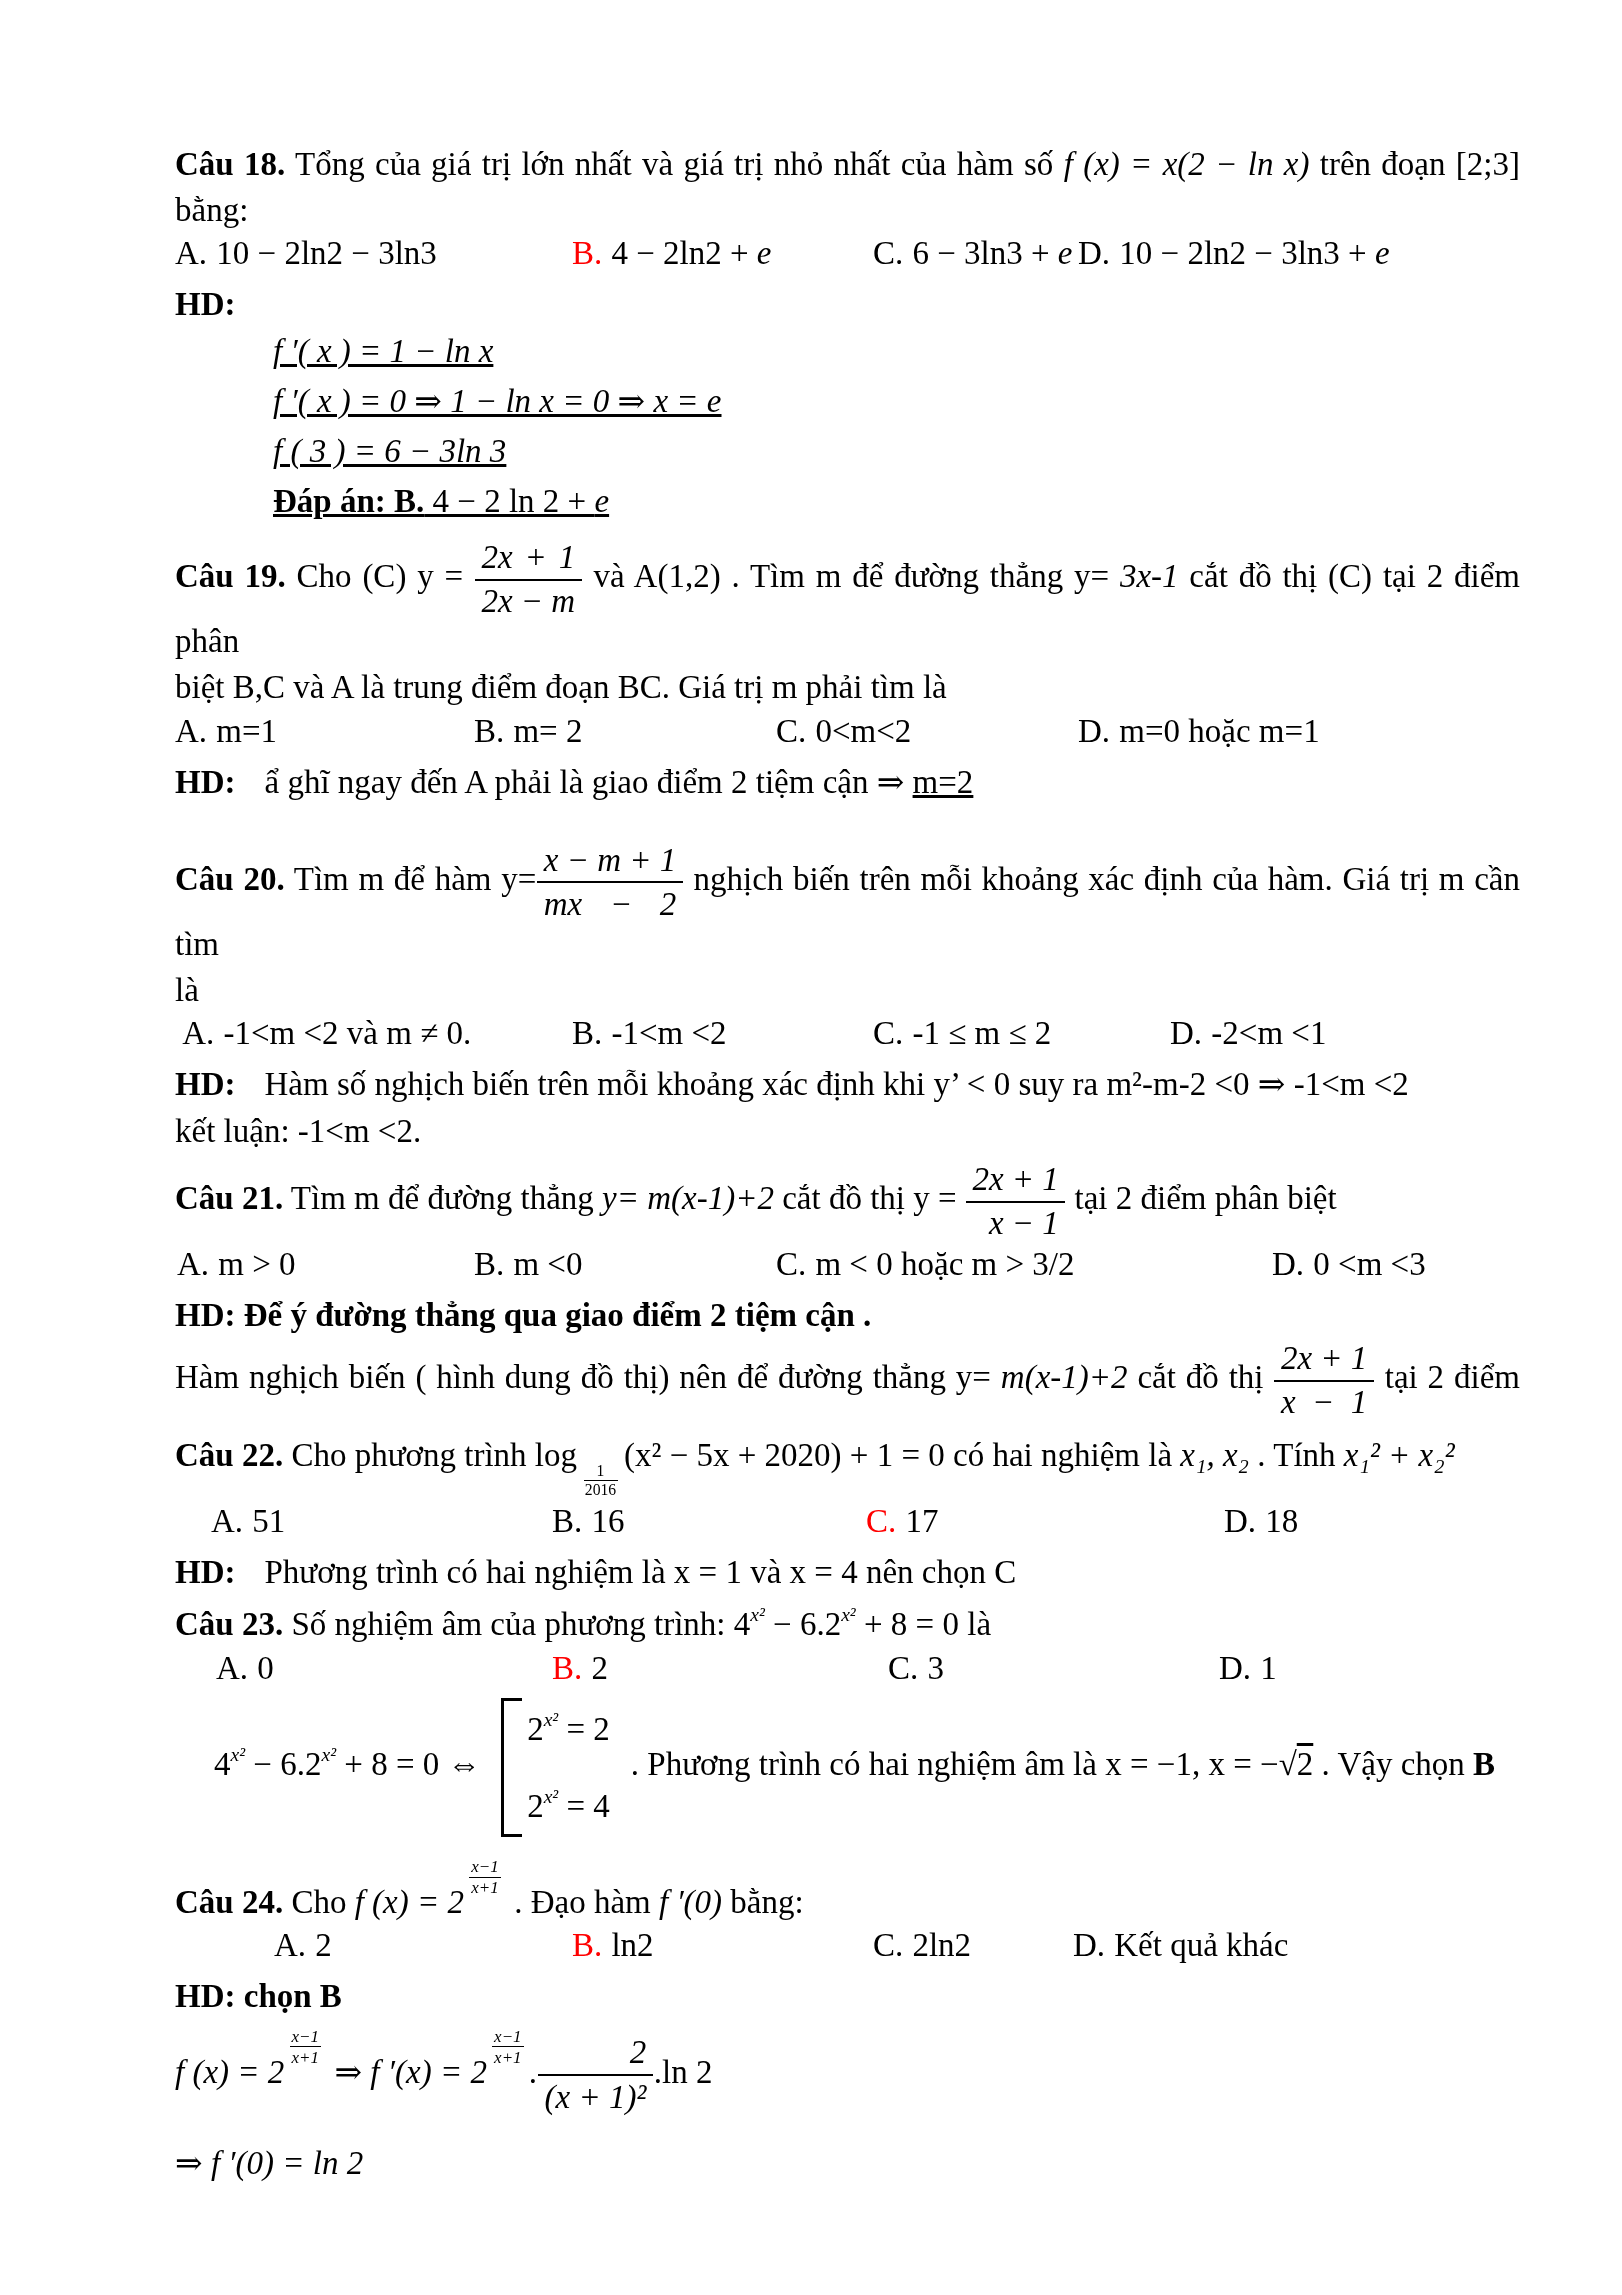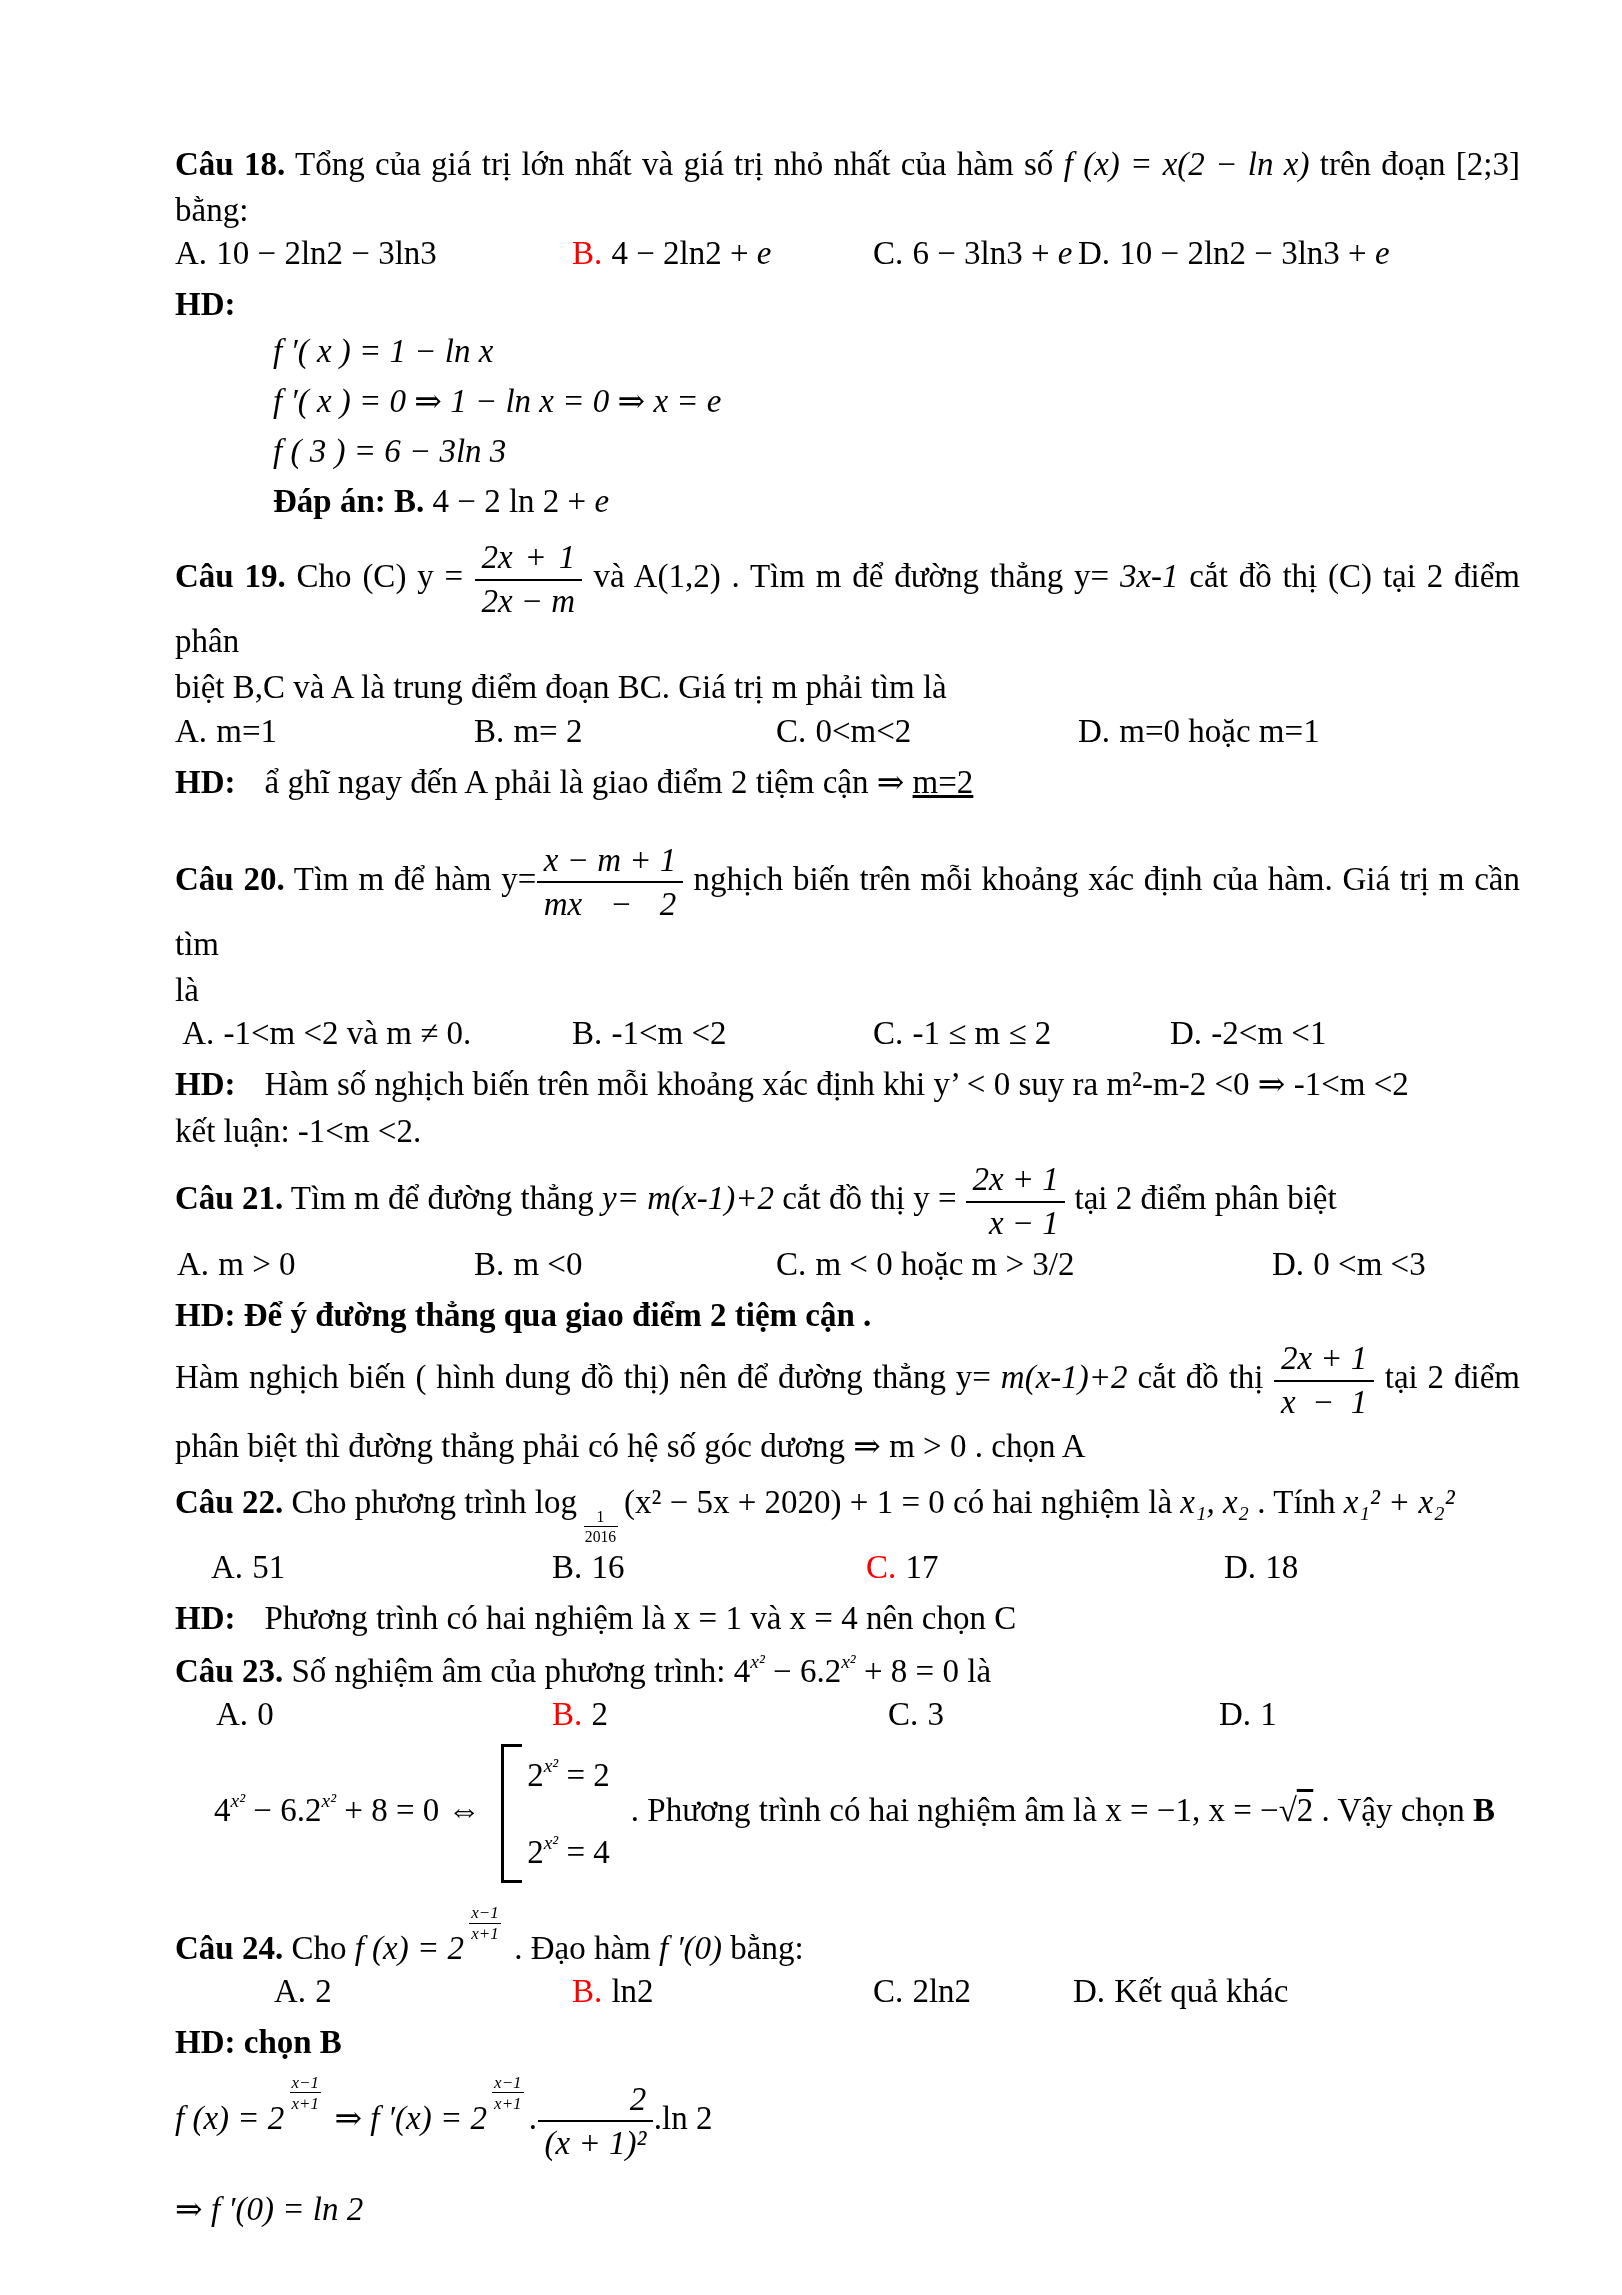--- a/index.html
+++ b/index.html
@@ -8,21 +8,21 @@
   .page{box-sizing:border-box;width:1623px;height:2232px;padding:143px 103px 0 175px;position:relative;}
   .line{line-height:1.28;margin-bottom:3.9px;}
   .just{text-align:justify;text-align-last:justify;}
   .b{font-weight:bold;}
   .i{font-style:italic;}
   .red{color:#ff0000;}
   .u{text-decoration:underline;}
   .opts{position:relative;height:43px;margin-bottom:5.2px;}
   .opt{position:absolute;top:0;white-space:nowrap;}
   .ol{margin-right:9.2px;}
-  .sol{padding-left:98px;margin-bottom:7.9px;}
+  .sol{padding-left:98px;margin-bottom:7.9px;text-decoration:underline;}
   .hdl{margin-right:29px;}
   .frac{display:inline-block;text-align:right;vertical-align:middle;margin:0 1px;line-height:1.12;font-style:italic;}
   .frac .fn{display:block;border-bottom:2.6px solid #000;padding:0 6.5px 2.6px;}
   .frac .fd{display:block;padding:2.6px 6.5px 0;}
   .supfrac{display:inline-block;text-align:center;font-size:17px;line-height:1.12;vertical-align:19.6px;margin:0 5.2px;font-style:italic;}
   .supfrac .fn{display:block;border-bottom:1.3px solid #000;padding:0 2px 0.7px;}
   .supfrac .fd{display:block;padding:0.7px 2px 0;}
   .subfrac{display:inline-block;text-align:center;font-size:15.7px;line-height:1.1;vertical-align:-29px;margin:0 6.5px;}
   .subfrac .fn{display:block;border-bottom:1.3px solid #000;padding:0 1.3px 0.7px;}
   .subfrac .fd{display:block;padding:0.7px 1.3px 0;}
@@ -92,21 +92,20 @@
   <section id="q21">
     <div class="line"><span class="b">Câu 21.</span><span> Tìm m để đường thẳng </span><span class="i">y= m(x-1)+2</span><span> cắt đồ thị y = </span><span class="frac"><span class="fn">2x + 1</span><span class="fd">x − 1</span></span><span> tại 2 điểm phân biệt</span></div>
     <div class="opts">
       <span class="opt" style="left:2px"><span class="ol">A.</span><span>m &gt; 0</span></span>
       <span class="opt" style="left:299px"><span class="ol">B.</span><span>m &lt;0</span></span>
       <span class="opt" style="left:601px"><span class="ol">C.</span><span>m &lt; 0 hoặc m &gt; 3/2</span></span>
       <span class="opt" style="left:1097px"><span class="ol">D.</span><span>0 &lt;m &lt;3</span></span>
     </div>
     <div class="line"><span class="b">HD:</span><span class="b"> Để ý đường thẳng qua giao điểm 2 tiệm cận .</span></div>
     <div class="line just"><span>Hàm nghịch biến ( hình dung đồ thị) nên để đường thẳng y=  </span><span class="i">m(x-1)+2</span><span> cắt đồ thị </span><span class="frac"><span class="fn">2x + 1</span><span class="fd">x − 1</span></span><span> tại 2 điểm</span></div>
-    <div class="line"><span>phân biệt thì đường thẳng phải có hệ số góc dương ⇒ m &gt; 0 . chọn A</span></div>
   </section>
 
   <section id="q22">
     <div class="line"><span class="b">Câu 22.</span><span> Cho phương trình  log</span><span class="subfrac"><span class="fn">1</span><span class="fd">2016</span></span><span>(x² − 5x + 2020) + 1 = 0</span><span> có hai nghiệm là </span><span class="i">x₁, x₂</span><span> . Tính </span><span class="i">x₁² + x₂²</span></div>
     <div class="opts">
       <span class="opt" style="left:36px"><span class="ol">A.</span><span>51</span></span>
       <span class="opt" style="left:377px"><span class="ol">B.</span><span>16</span></span>
       <span class="opt" style="left:691px"><span class="ol red">C.</span><span>17</span></span>
       <span class="opt" style="left:1049px"><span class="ol">D.</span><span>18</span></span>
     </div>

